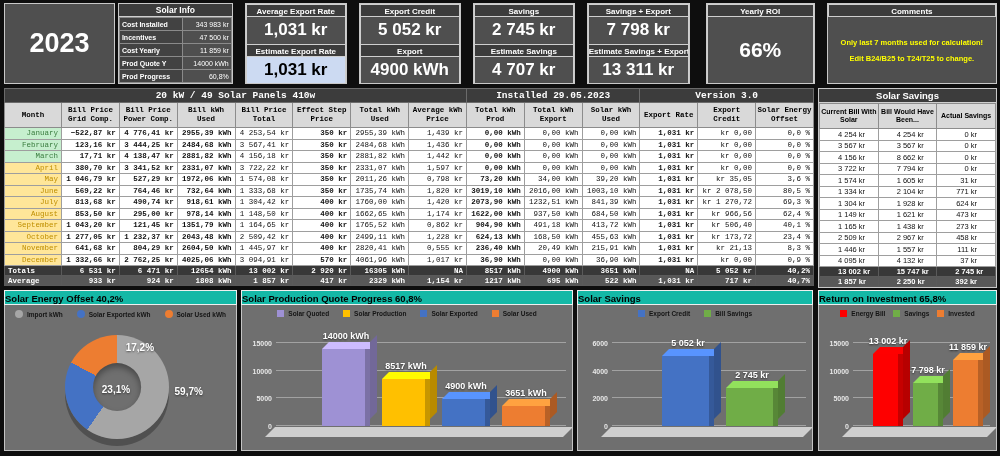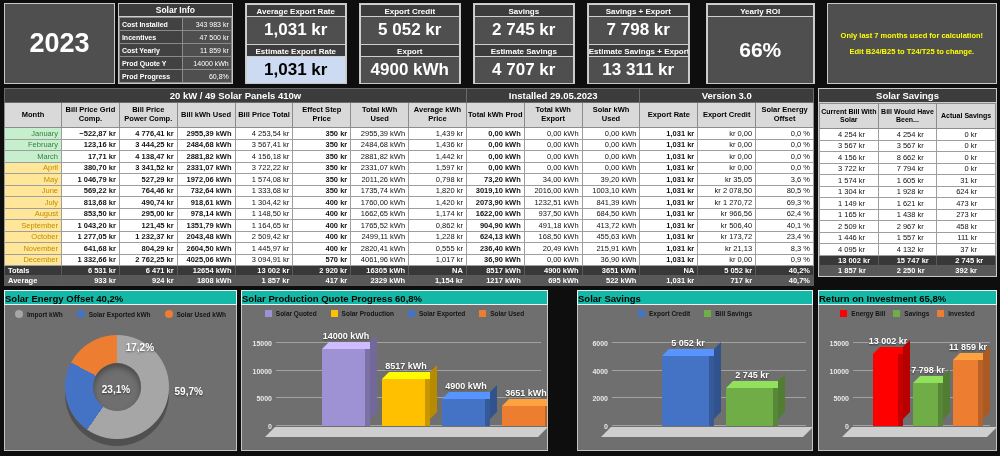--- a/index.html
+++ b/index.html
@@ -21,21 +21,21 @@
   .sv { flex:1; display:flex; align-items:center; justify-content:center; color:#fff; font-size:17px; font-weight:bold; border-left:1px solid #cfcfcf; border-right:1px solid #cfcfcf; white-space:nowrap; }
   .sv.lit { background:#ccdaf2; color:#000; }
   .roi { width:110px; margin-left:16px; display:flex; flex-direction:column; }
   .roi .sv { font-size:21px; }
   .comments { width:172px; margin-left:12px; display:flex; flex-direction:column; }
   .cm-body { flex:1; display:flex; flex-direction:column; align-items:center; justify-content:center; gap:7px; padding:2px; }
   .cm-line { color:#ffff00; font-weight:bold; font-size:7.5px; text-align:center; }
 
   
   .main { position:absolute; left:4px; top:88px; width:810px; height:197px; }
-  table.grid { width:100%; border-collapse:collapse; table-layout:fixed; }
+  table.grid { width:100%; border-collapse:collapse; table-layout:fixed;font-family:Liberation Mono, monospace; }
   table.grid col.cmonth { width:57px; }
   .trow th { background:#3c3c3c; color:#fff; font-size:9.5px; font-weight:bold; height:14px; border:1px solid #6b6b6b; }
   .hrow th { background:#d9d9d9; color:#000; font-size:7.5px; font-weight:bold; height:25px; border:1px solid #8c8c8c; line-height:1.15; padding:0 1px; }
   table.grid td { font-size:7.5px; height:11.5px; border:1px solid #9e9e9e; padding:0 3px; text-align:right; white-space:nowrap; overflow:hidden; color:#111; background:#fff; }
   td.blu { background:#bdd7ee; font-weight:bold; }
   td.mon { text-align:left; font-weight:normal; }
   td.mon.g { background:#c6efce; color:#3a7d3f; }
   td.mon.y { background:#ffe699; color:#bf8f00; }
   tbody.mainfoot td, tbody.savfoot td { color:#fff; font-weight:bold; border-color:#5a5a5a; height:10px; font-size:7.5px; }
   tbody.mainfoot tr:first-child td, tbody.savfoot tr:first-child td { background:#383838; }
@@ -134,20 +134,21 @@
     <div class="sh">Estimate Savings + Export</div>
     <div class="sv">13 311 kr</div>
   </div>
 
   <div class="panel stat roi">
     <div class="sh">Yearly ROI</div>
     <div class="sv">66%</div>
   </div>
 
   <div class="panel stat comments">
+    <div class="sh">Comments</div>
     <div class="cm-body">
       <div class="cm-line">Only last 7 months used for calculation!</div>
       <div class="cm-line">Edit B24/B25 to T24/T25 to change.</div>
     </div>
   </div>
 </div>
 
 <div class="main">
   <table class="grid">
     <colgroup>
@@ -450,20 +451,25 @@
           <td class="">3 722 kr</td>
           <td class="">7 794 kr</td>
           <td class="">0 kr</td>
         </tr>
         <tr>
           <td class="">1 574 kr</td>
           <td class="">1 605 kr</td>
           <td class="">31 kr</td>
         </tr>
         <tr>
+          <td class="">1 334 kr</td>
+          <td class="">2 104 kr</td>
+          <td class="">771 kr</td>
+        </tr>
+        <tr>
           <td class="">1 304 kr</td>
           <td class="">1 928 kr</td>
           <td class="">624 kr</td>
         </tr>
         <tr>
           <td class="">1 149 kr</td>
           <td class="">1 621 kr</td>
           <td class="">473 kr</td>
         </tr>
         <tr>
@@ -521,21 +527,21 @@
     </div>
     <div class="pie" style="background: conic-gradient(rgb(166, 166, 166) 0%, rgb(166, 166, 166) 59.7%, rgb(68, 114, 196) 59.7%, rgb(68, 114, 196) 82.8%, rgb(237, 125, 49) 82.8%, rgb(237, 125, 49) 100%);">
       <div class="hole"></div>
       <span class="plab" style="left:64%;top:49%">59,7%</span>
       <span class="plab" style="left:-6%;top:47%">23,1%</span>
       <span class="plab" style="left:17%;top:7%">17,2%</span>
     </div>
   </div>
 </div>
 
-<div class="cpanel" style="left:241px;width:307px">
+<div class="cpanel" style="left:241px;width:332px">
   <div class="ctitle">Solar Production Quote Progress 60,8%</div>
   <div class="cbody">
     <div class="legend">
       <div class="litem">
           <span class="dot" style="background: rgb(158, 145, 212);"></span>
           <span class="txt">Solar Quoted</span>
         </div>
       <div class="litem">
           <span class="dot" style="background: rgb(255, 192, 0);"></span>
           <span class="txt">Solar Production</span>

